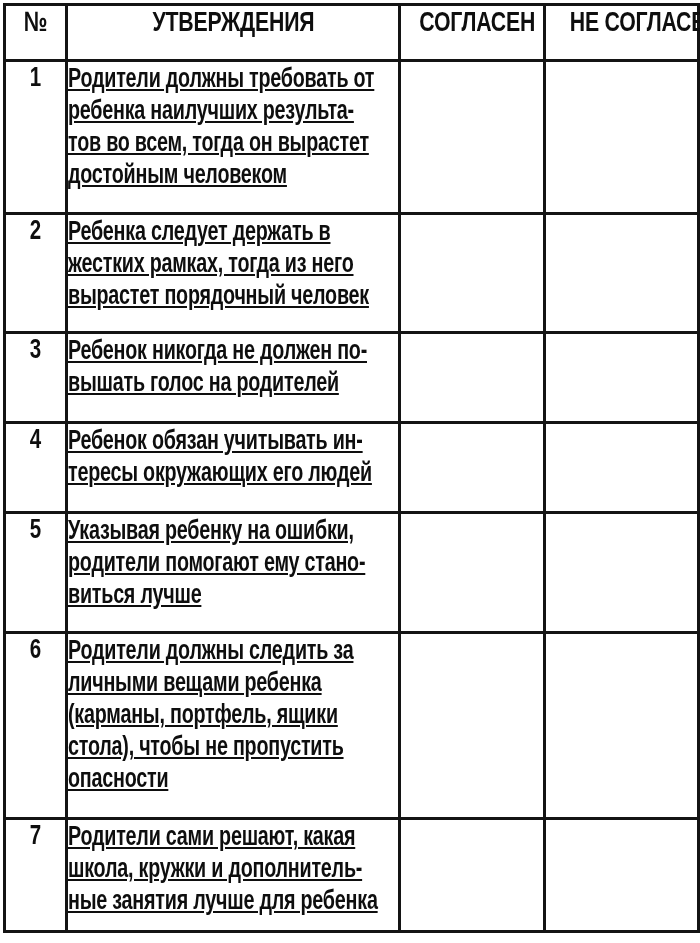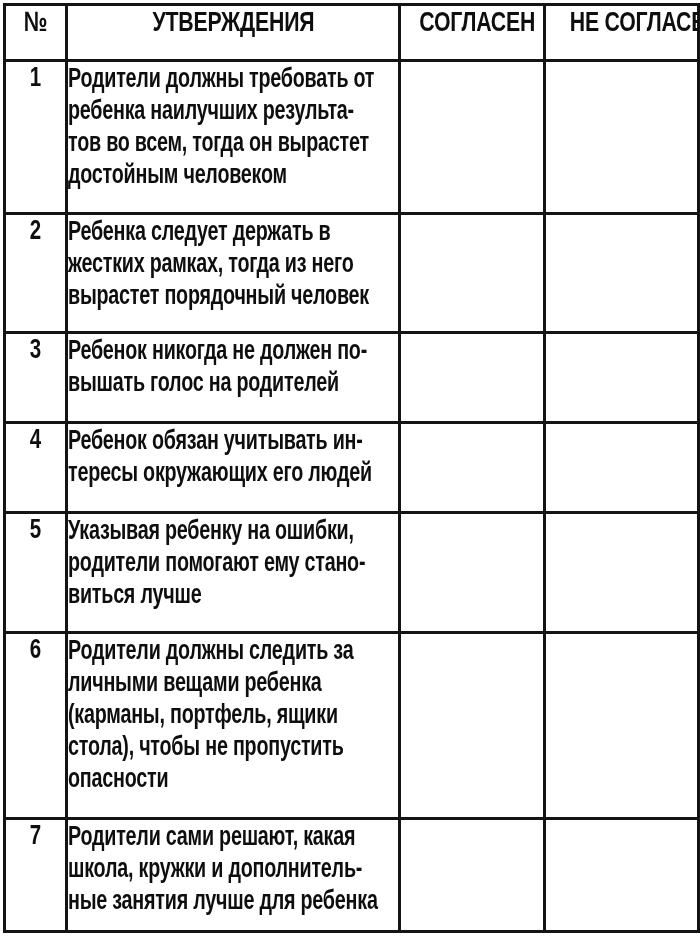--- a/index.html
+++ b/index.html
@@ -46,21 +46,21 @@
     transform:scaleX(0.76);
     white-space:nowrap;
     font-weight:bold;
     font-size:28px;
     letter-spacing:-0.3px;
   }
   
   td.num-cell { text-align:center; padding-top:11px; }
   td.num-cell .cnd { font-size:27px; }
   
-  td.stmt-cell { padding:11px 0 8px 13px; }
+  td.stmt-cell { padding:11px 0 8px 13px;text-decoration:underline; }
   .stmt {
     font-weight:bold;
     font-size:27px;
     line-height:32px;
     letter-spacing:-0.3px;
     white-space:pre;
     transform:scaleX(0.73);
     transform-origin:left top;
   }
   

